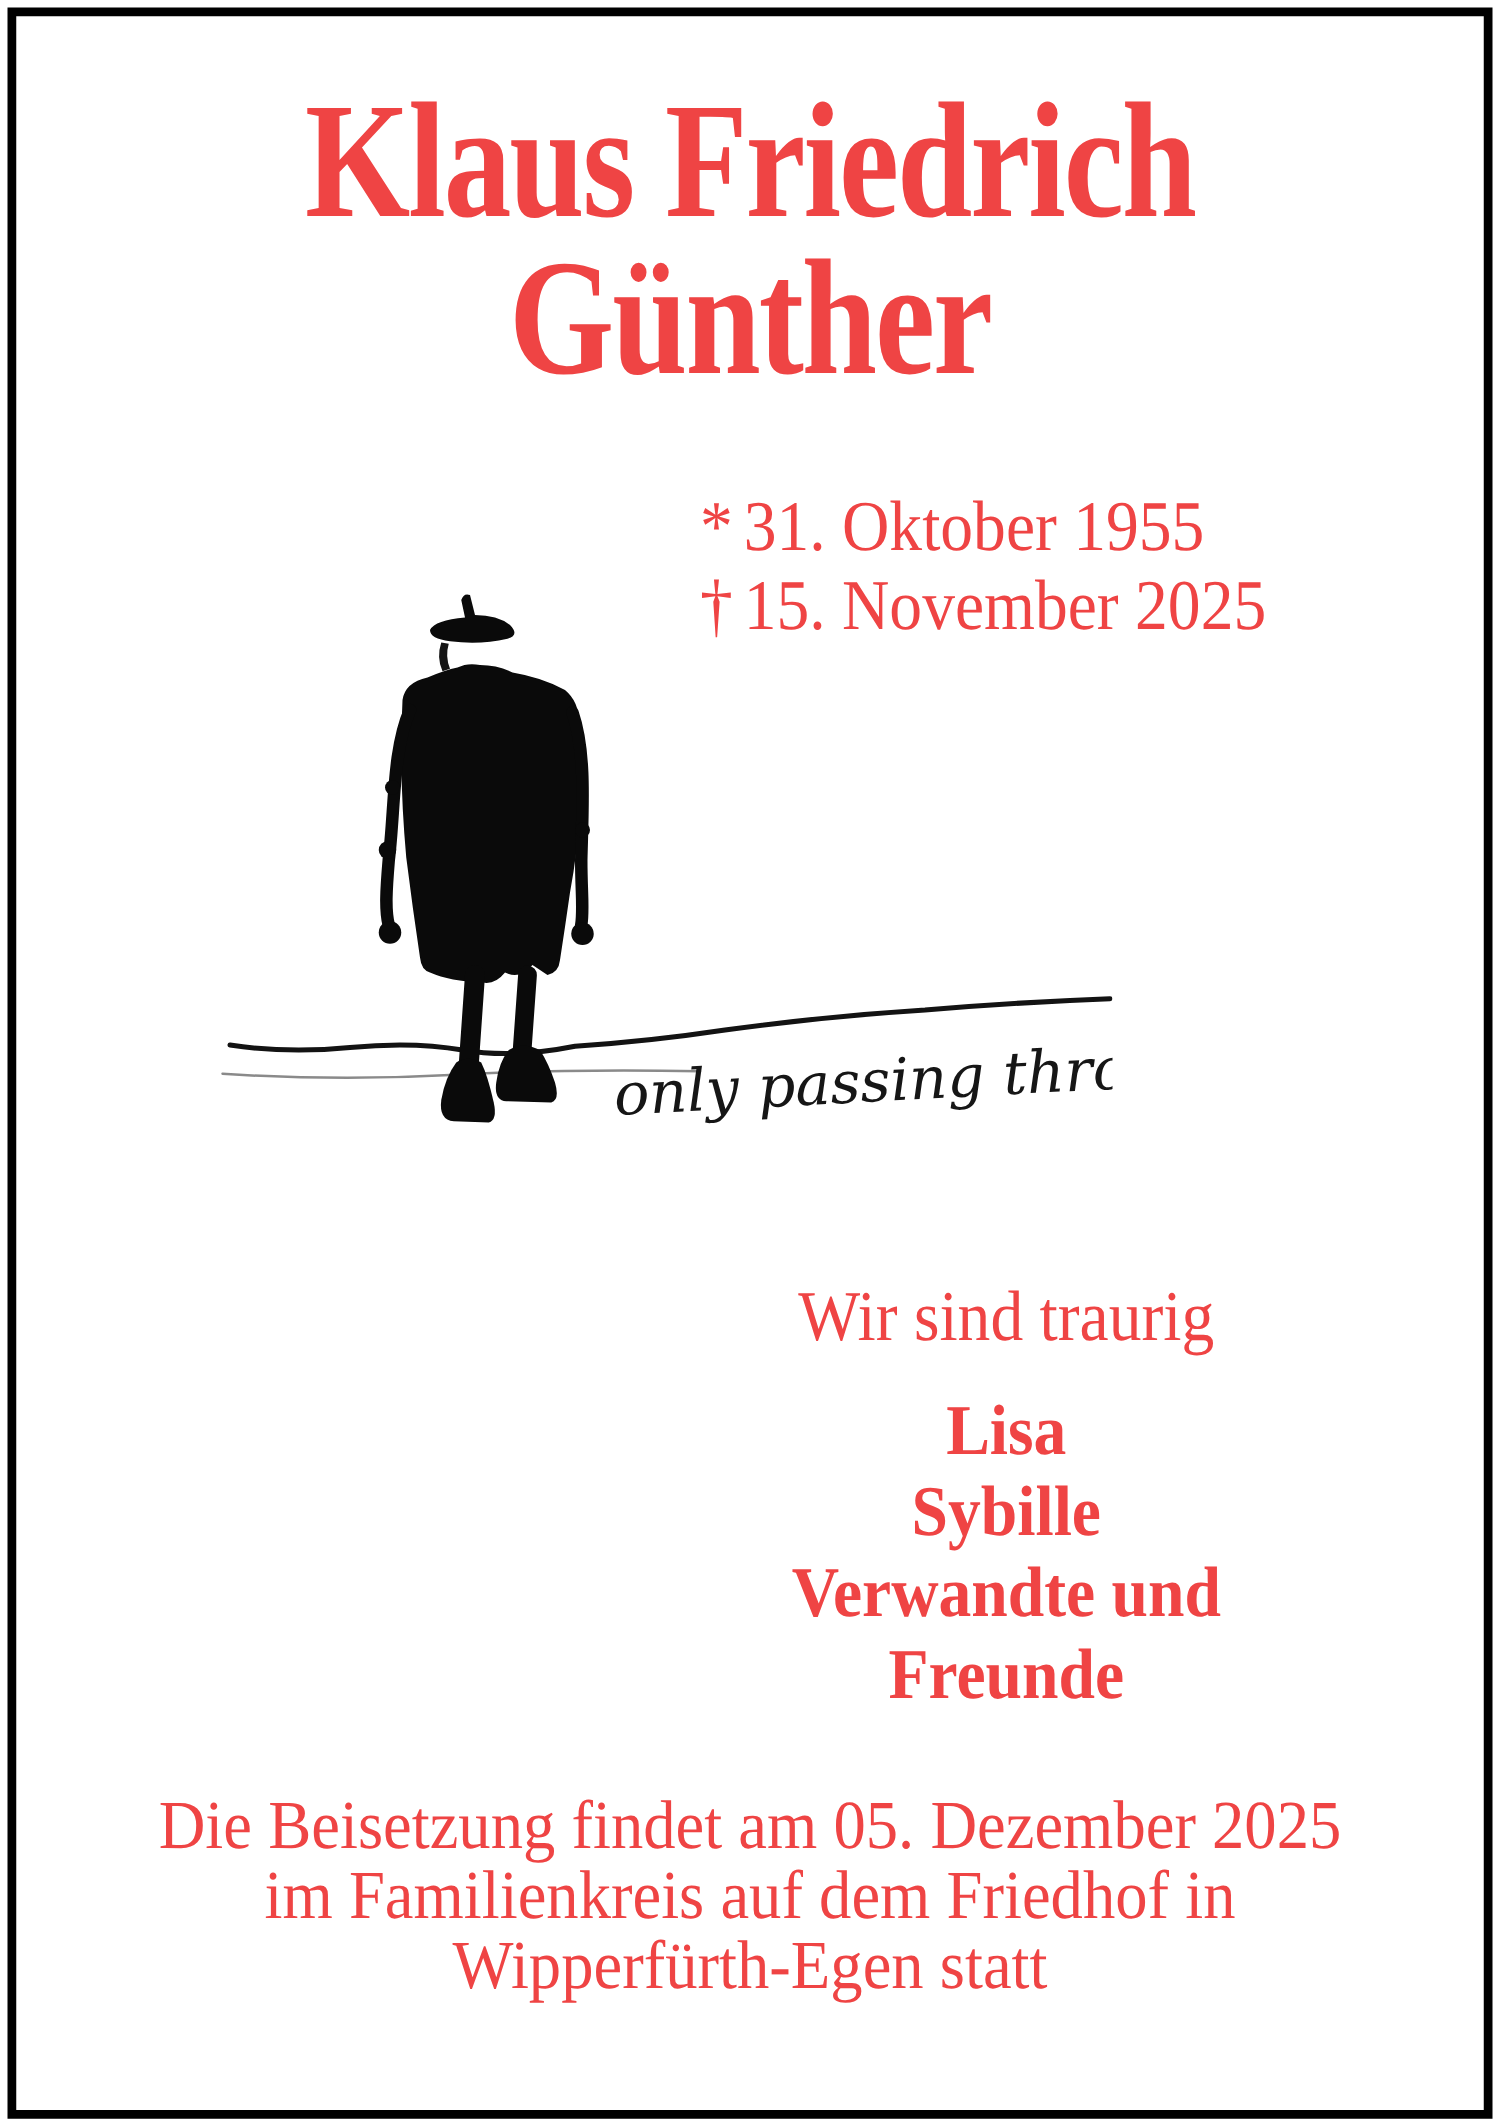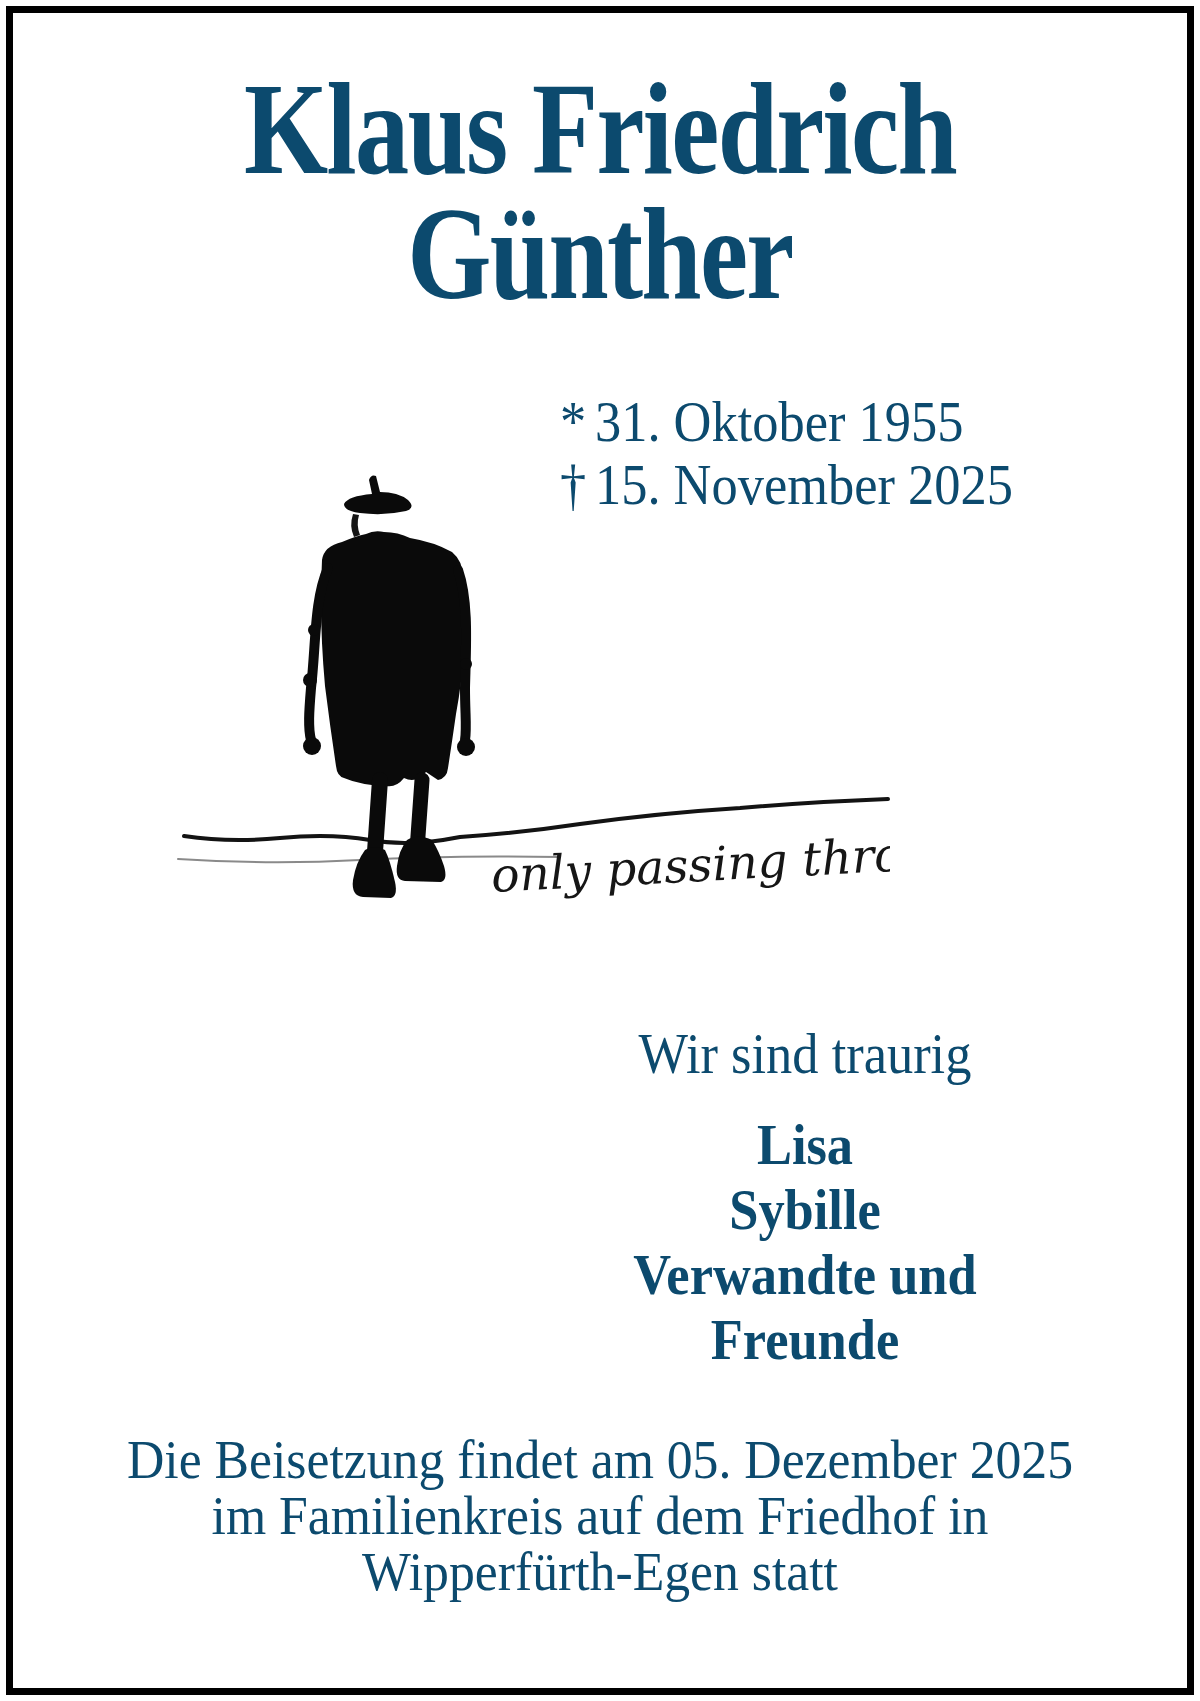--- a/index.html
+++ b/index.html
@@ -5,21 +5,21 @@
   html, body {
     margin: 0;
     padding: 0;
     background: #ffffff;
   }
   .page {
     position: relative;
     width: 1200px;
     height: 1701px;
     background: #ffffff;
-    color: #0c4a6e;
+    color: #ef4444;
     font-family: "Liberation Serif", "DejaVu Serif", serif;
     overflow: hidden;
   }
   .frame {
     position: absolute;
     inset: 6px;
     border: 7px solid #000000;
     pointer-events: none;
   }
   .title {

